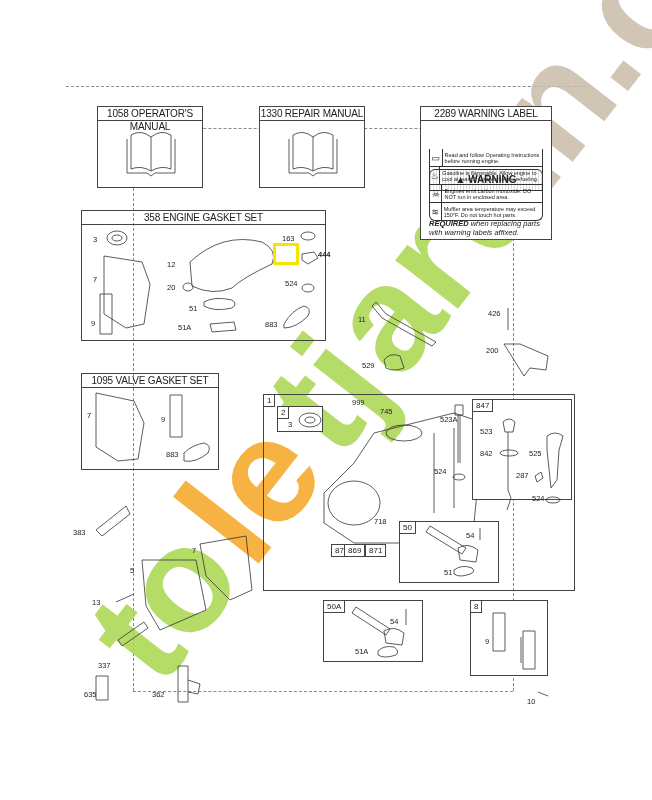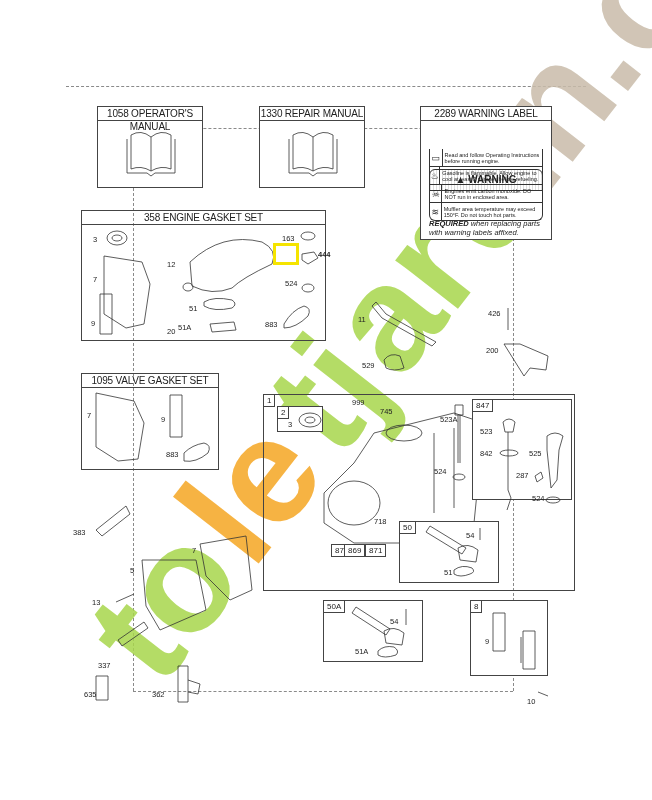--- a/index.html
+++ b/index.html
@@ -98,21 +98,21 @@
     <path class="part" d="M128 100 L152 98 L154 106 L130 108 Z"></path>
     <ellipse class="part" cx="226" cy="12" rx="7" ry="4"></ellipse>
     <path class="part" d="M220 30 L232 28 L236 34 L226 40 L220 36 Z"></path>
     <ellipse class="part" cx="226" cy="64" rx="6" ry="4"></ellipse>
     <path class="part" d="M202 100 Q210 86 222 82 Q230 84 226 92 Q214 104 202 104 Z"></path>
   </svg>
   <span class="lbl" style="left:11px;top:24px;">3</span>
   <span class="lbl" style="left:11px;top:64px;">7</span>
   <span class="lbl" style="left:9px;top:108px;">9</span>
   <span class="lbl" style="left:85px;top:49px;">12</span>
-  <span class="lbl" style="left:85px;top:72px;margin-top:44px;">20</span>
+  <span class="lbl" style="left:85px;top:72px;">20</span>
   <span class="lbl" style="left:107px;top:93px;">51</span>
   <span class="lbl" style="left:96px;top:112px;">51A</span>
   <span class="lbl" style="left:200px;top:23px;">163</span>
   <div class="hl" style="left:191px;top:32px;width:26px;height:22px;"></div>
   <span class="lbl" style="left:198px;top:39px;font-weight:bold;margin-left:38px;">444</span>
   <span class="lbl" style="left:203px;top:68px;">524</span>
   <span class="lbl" style="left:183px;top:109px;">883</span>
 </div>
 
 <div class="box" style="left:81px;top:373px;width:138px;height:97px;">

